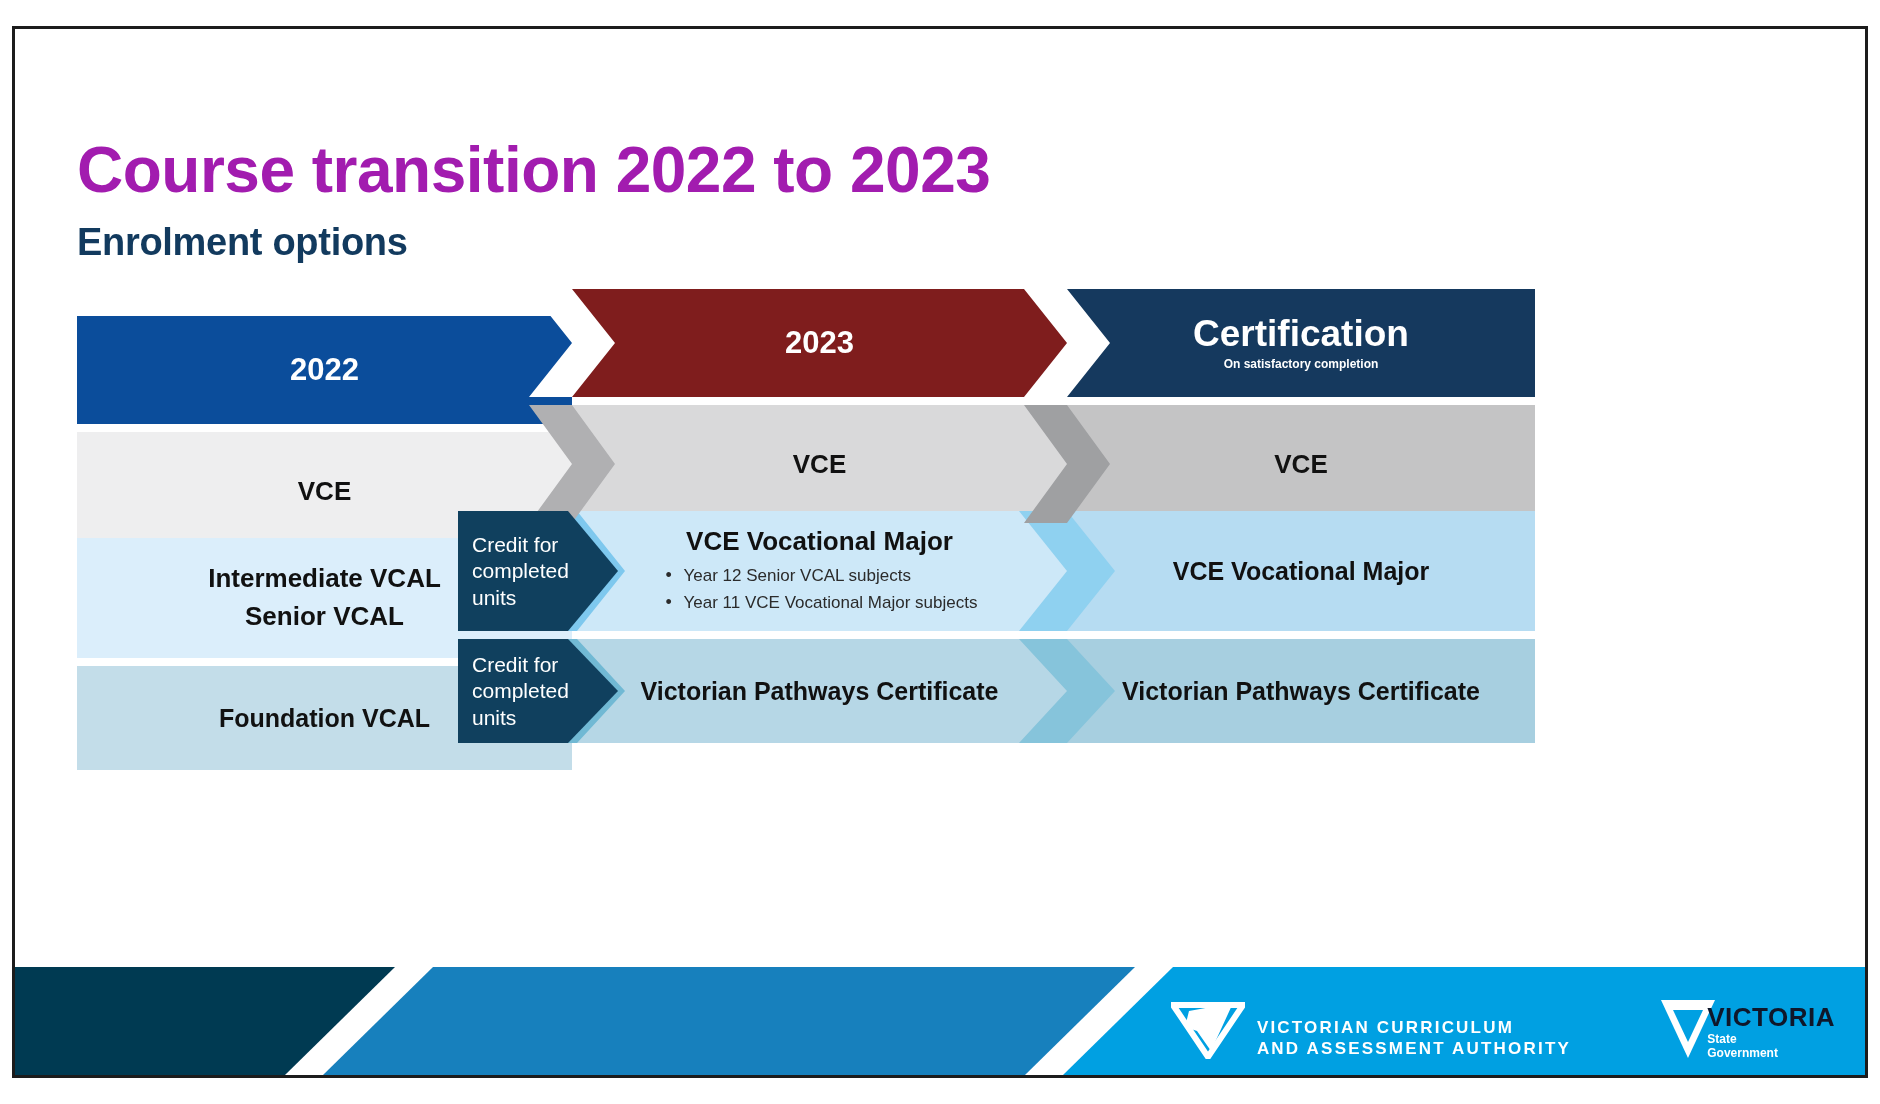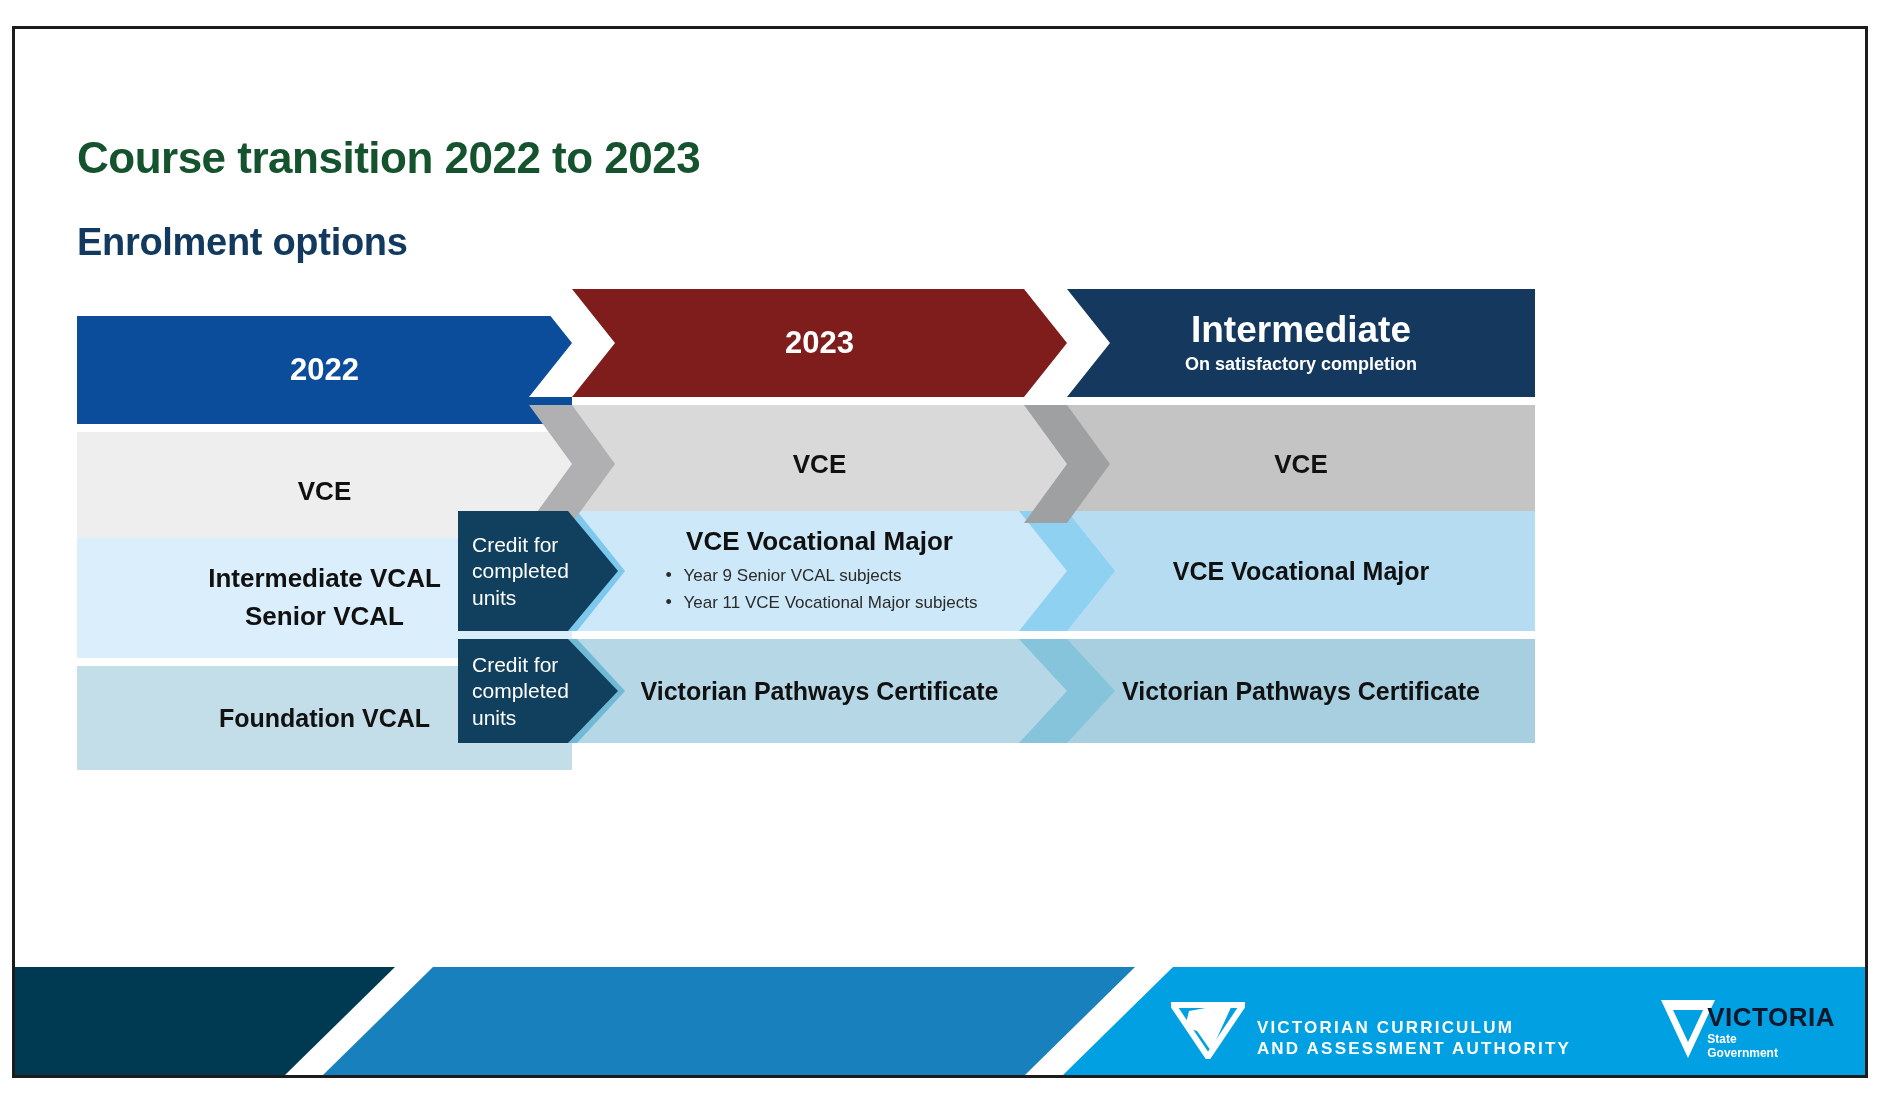--- a/index.html
+++ b/index.html
@@ -14,22 +14,22 @@
     left: 12px; top: 26px;
     width: 1856px; height: 1052px;
     background: #ffffff;
     border: 3px solid #1c1c1c;
     overflow: hidden;
   }
 
   
   .title {
     position: absolute; left: 62px; top: 104px;
-    font-size: 44px; font-weight: bold;
-    color: #14532d; letter-spacing: -0.5px;
+    font-size: 64px; font-weight: bold;
+    color: #a21caf; letter-spacing: -0.5px;
     white-space: nowrap;
   }
   .subtitle {
     position: absolute; left: 62px; top: 192px;
     font-size: 38px; font-weight: bold;
     color: #123a5e; letter-spacing: -0.3px;
     white-space: nowrap;
   }
 
   
@@ -55,21 +55,21 @@
   .c1 { left: 0;    width: 495px; margin-top: 27px; }
   .c2 { left: 495px; width: 495px; }
   .c3 { left: 990px; width: 468px; }
 
   
   .row-head .c1 { background: #0b4d9b; }
   .row-head .c2 { background: #7f1d1d; }
   .row-head .c3 { background: #15395e; }
   .head-label { color: #ffffff; font-size: 31px; font-weight: bold; }
   .head-label.big { font-size: 37px; line-height: 1.05; }
-  .head-sub { color: #ffffff; font-size: 18px; font-weight: bold; margin-top: 4px; }
+  .head-sub { color: #ffffff; font-size: 12px; font-weight: bold; margin-top: 4px; }
 
   
   .chev-white {
     position: absolute; top: 0; height: 100%;
     width: 86px; z-index: 5; pointer-events: none;
   }
   .chev-white svg { display: block; width: 100%; height: 100%; }
 
   
   .row-vce .c1 { background: #eeeeef; }
@@ -162,21 +162,21 @@
   <div class="diagram">
 
     <div class="row row-head">
       <div class="cell c1">
         <div class="head-label">2022</div>
       </div>
       <div class="cell c2">
         <div class="head-label">2023</div>
       </div>
       <div class="cell c3">
-        <div class="head-label big">Intermediate</div>
+        <div class="head-label big">Certification</div>
         <div class="head-sub">On satisfactory completion</div>
       </div>
 
       <div class="chev-white" style="left:452px;">
         <svg viewBox="0 0 86 108" preserveAspectRatio="none">
           <polygon points="0,0 43,0 86,54 43,108 0,108 43,54" fill="#ffffff"></polygon>
         </svg>
       </div>
       <div class="chev-white" style="left:947px;">
         <svg viewBox="0 0 86 108" preserveAspectRatio="none">
@@ -212,21 +212,21 @@
       <div class="cell c1">
         <div class="blue-label">
           <div>Intermediate VCAL</div>
           <div>Senior VCAL</div>
         </div>
       </div>
       <div class="cell c2">
         <div class="vm-block">
           <div class="vm-head">VCE Vocational Major</div>
           <ul class="vm-bullets">
-            <li>Year 9 Senior VCAL subjects</li>
+            <li>Year 12 Senior VCAL subjects</li>
             <li>Year 11 VCE Vocational Major subjects</li>
           </ul>
         </div>
       </div>
       <div class="cell c3">
         <div class="blue-label-sm">VCE Vocational Major</div>
       </div>
 
       <div class="lt-chev" style="left:452px;">
         <svg viewBox="0 0 96 120" preserveAspectRatio="none">

